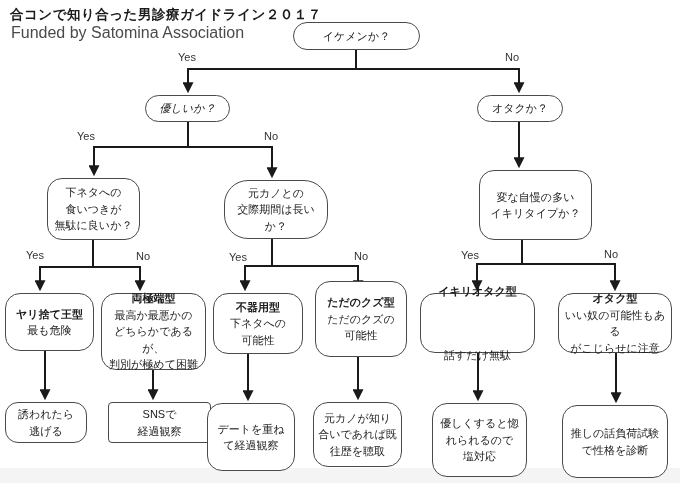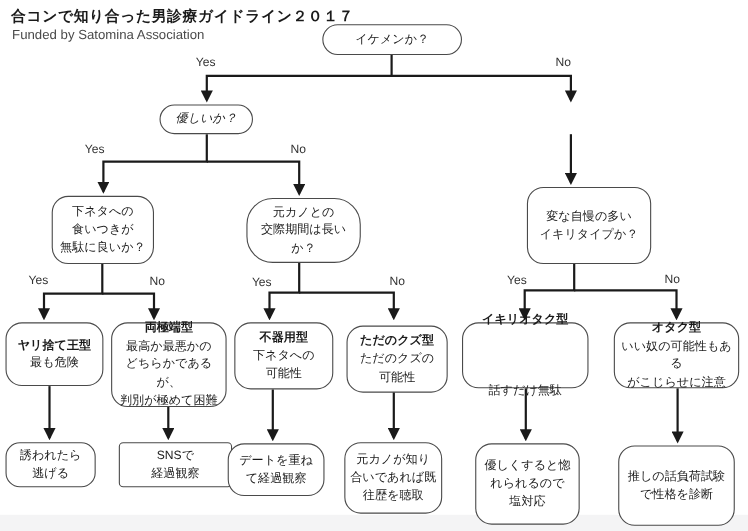--- a/index.html
+++ b/index.html
@@ -3,21 +3,21 @@
 <meta charset="utf-8">
 <style>
   html,body{margin:0;padding:0;background:#e8e8e8;}
   .canvas{
     position:relative;width:680px;height:483px;background:#ffffff;
     font-family:"Liberation Sans","DejaVu Sans",sans-serif;
     overflow:hidden;color:#1a1a1a;
   }
   .bottom-strip{position:absolute;left:0;top:468px;width:680px;height:15px;background:#f4f4f5;z-index:0;}
   .hdr-title{position:absolute;left:10px;top:6px;font-size:13.5px;font-weight:bold;letter-spacing:.5px;z-index:2;}
-  .hdr-sub{position:absolute;left:11px;top:24px;font-size:12px;color:#4a4a4a;z-index:2;}
+  .hdr-sub{position:absolute;left:11px;top:24px;font-size:16px;color:#4a4a4a;z-index:2;}
   .wires{position:absolute;left:0;top:0;z-index:1;}
   .node{
     position:absolute;box-sizing:border-box;background:#ffffff;
     border:1.4px solid #4a4a4a;border-radius:15px;
     display:flex;flex-direction:column;align-items:center;justify-content:center;
     text-align:center;font-size:11px;line-height:1.5;white-space:pre-line;
     padding:2px 3px;z-index:2;
   }
   .pill{border-radius:14px;}
   .node .t{font-weight:bold;white-space:pre-line;}
@@ -56,20 +56,21 @@
       <path d="M153,370 V398" marker-end="url(#ah)"></path>
       <path d="M248,354 V399" marker-end="url(#ah)"></path>
       <path d="M358,354 V398" marker-end="url(#ah)"></path>
       <path d="M478,353 V399" marker-end="url(#ah)"></path>
       <path d="M616,353 V401" marker-end="url(#ah)"></path>
     </g>
   </svg>
 
   <div class="node pill" style="left:293px;top:22px;width:127px;height:28px;">イケメンか？</div>
   <div class="node pill" style="left:145px;top:95px;width:85px;height:27px;font-style:italic;">優しいか？</div>
+  <div class="node pill" style="left:477px;top:95px;width:86px;height:27px;">オタクか？</div>
   <div class="node" style="left:47px;top:178px;width:93px;height:62px;">下ネタへの
 食いつきが
 無駄に良いか？</div>
   <div class="node" style="left:224px;top:180px;width:104px;height:59px;border-radius:24px;">元カノとの
 交際期間は長いか？</div>
   <div class="node" style="left:479px;top:170px;width:113px;height:70px;">変な自慢の多い
 イキリタイプか？</div>
 
   <div class="node" style="left:5px;top:293px;width:89px;height:58px;">
     <div class="t">ヤリ捨て王型</div>
@@ -79,40 +80,40 @@
     <div class="t">両極端型</div>
     <div class="b">最高か最悪かの
 どちらかであるが、
 判別が極めて困難</div>
   </div>
   <div class="node" style="left:213px;top:293px;width:90px;height:61px;">
     <div class="t">不器用型</div>
     <div class="b">下ネタへの
 可能性</div>
   </div>
-  <div class="node" style="left:315px;top:296px;width:92px;height:61px;">
+  <div class="node" style="left:315px;top:281px;width:92px;height:76px;">
     <div class="t">ただのクズ型</div>
     <div class="b">ただのクズの
 可能性</div>
   </div>
   <div class="node" style="left:420px;top:293px;width:115px;height:60px;gap:48px;">
     <div class="t">イキリオタク型</div>
     <div class="b">話すだけ無駄</div>
   </div>
   <div class="node" style="left:558px;top:293px;width:114px;height:60px;">
     <div class="t">オタク型</div>
     <div class="b">いい奴の可能性もある
 がこじらせに注意</div>
   </div>
 
   <div class="node" style="left:5px;top:402px;width:82px;height:41px;border-radius:13px;">誘われたら
 逃げる</div>
   <div class="node" style="left:108px;top:402px;width:103px;height:41px;border-radius:4px;">SNSで
 経過観察</div>
-  <div class="node" style="left:207px;top:403px;width:88px;height:48px;">デートを重ね
+  <div class="node" style="left:207px;top:403px;width:88px;height:68px;">デートを重ね
 て経過観察</div>
   <div class="node" style="left:313px;top:402px;width:89px;height:65px;">元カノが知り
 合いであれば既
 往歴を聴取</div>
   <div class="node" style="left:432px;top:403px;width:95px;height:74px;">優しくすると惚
 れられるので
 塩対応</div>
   <div class="node" style="left:562px;top:405px;width:106px;height:73px;">推しの話負荷試験
 で性格を診断</div>
 

